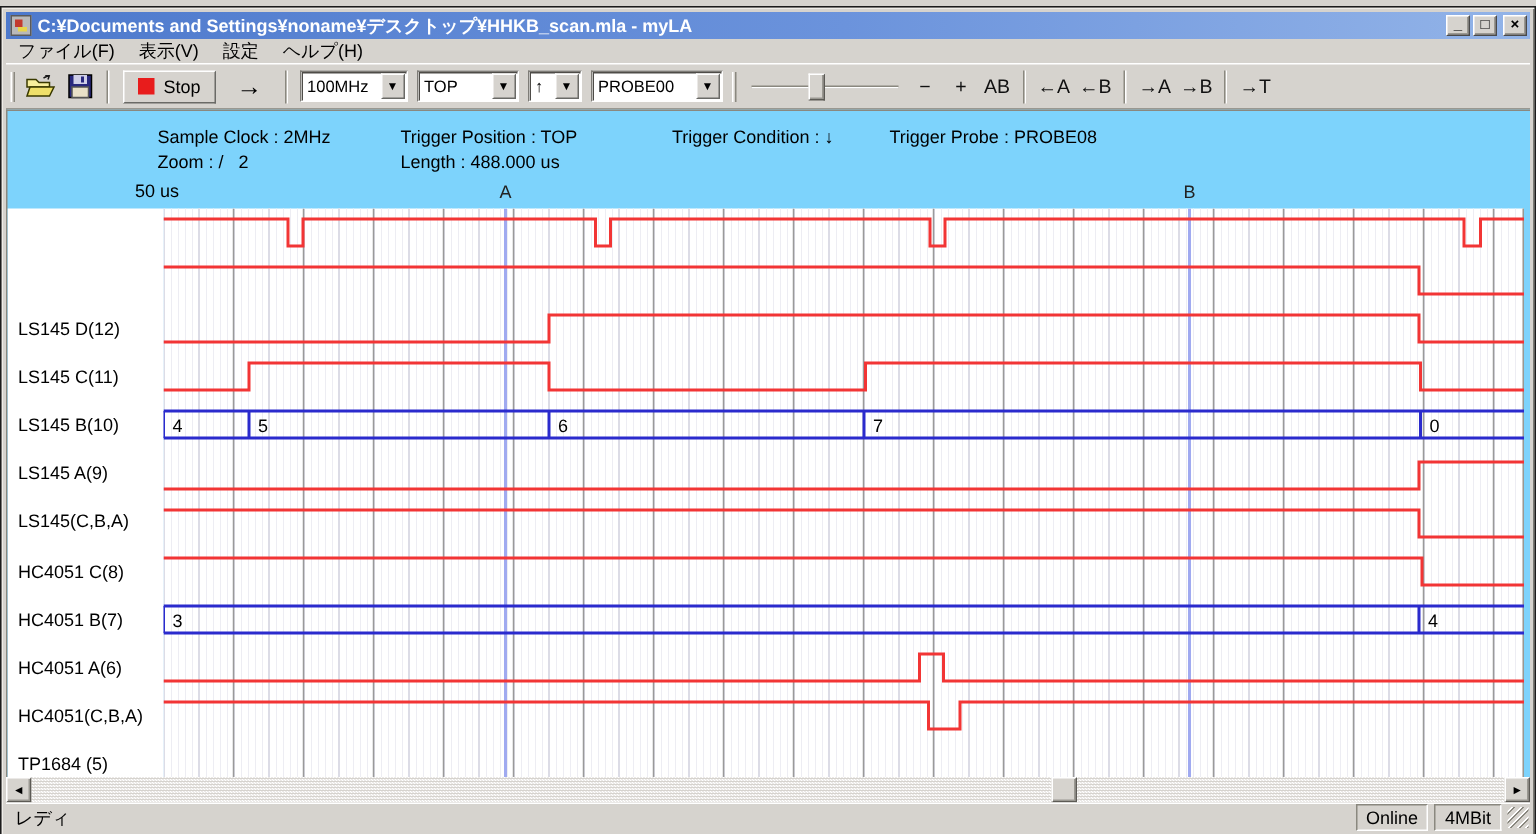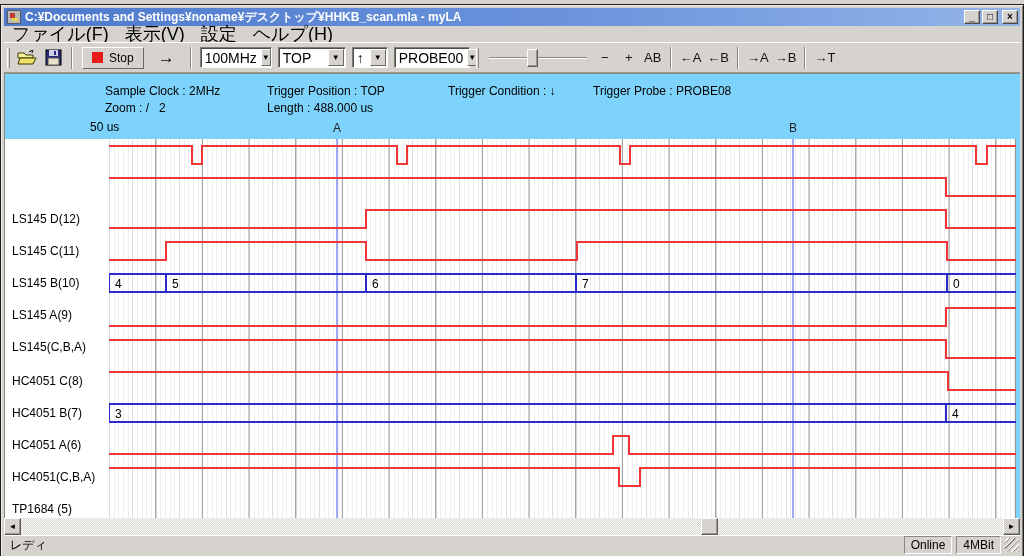--- a/index.html
+++ b/index.html
@@ -18,36 +18,36 @@
   .app-icon::before { content:""; position:absolute; left:2px; top:2px; width:5px; height:5px; background:#c23a2e; }
   .app-icon::after  { content:""; position:absolute; right:2px; bottom:2px; width:6px; height:3px; background:#e8d44a; }
   .title-text { flex:1; font-size:12px; font-weight:bold; white-space:nowrap; overflow:hidden; letter-spacing:0; }
   .winbtn { width:16px; height:14px; margin-left:2px; background:#d6d3ce; border:1px solid;
             border-color:#fff #4a4a4a #4a4a4a #fff; box-shadow:inset -1px -1px 0 #9a9891;
             font-size:10px; line-height:12px; text-align:center; color:#000; font-weight:bold; }
   .winbtn.close { margin-left:4px; }
 
   
   .menubar { position:absolute; left:3px; top:21px; right:3px; height:16px; display:flex; align-items:center; background:#d6d3ce; }
-  .menu-item { padding:1px 8px; font-size:18px; color:#000; }
+  .menu-item { padding:1px 8px; font-size:12px; color:#000; }
 
   
   .toolbar { position:absolute; left:3px; top:37px; right:3px; height:31px; background:#d6d3ce;
              border-top:1px solid #fff; border-bottom:1px solid #9a9891;
              display:flex; align-items:center; }
   .gripper { width:3px; height:20px; margin:0 4px 0 3px; border-left:1px solid #fff; border-right:1px solid #8a887f; }
   .tsep { width:2px; height:22px; margin:0 5px; border-left:1px solid #8a887f; border-right:1px solid #fff; }
   .tool-icon { width:22px; height:20px; margin:0 2px; display:flex; align-items:center; justify-content:center; }
   .stop-btn { height:22px; margin:0 4px; padding:0 9px; display:flex; align-items:center; gap:6px;
               background:#d6d3ce; border:1px solid; border-color:#fff #6a6a66 #6a6a66 #fff; font-size:12px; color:#000; }
   .stop-square { width:11px; height:11px; background:#e81c1c; }
   .run-btn { font-size:17px; font-weight:bold; color:#000; padding:0 10px; }
   .combo { height:21px; background:#fff; border:1px solid; border-color:#7e7c77 #fff #fff #7e7c77;
            box-shadow:inset 1px 1px 0 #4e4c48; display:flex; align-items:center; margin:0 3px; }
-  .combo .val { flex:1; padding:0 4px; font-size:14px; color:#000; white-space:nowrap; }
+  .combo .val { flex:1; padding:0 4px; font-size:11px; color:#000; white-space:nowrap; }
   .combo .drop { width:16px; height:17px; margin-right:1px; background:#d6d3ce; border:1px solid;
                  border-color:#fff #6a6a66 #6a6a66 #fff; font-size:8px; line-height:15px; text-align:center; color:#000; }
   .slider { position:relative; width:98px; height:20px; margin:0 6px; }
   .slider .track { position:absolute; left:0; right:0; top:9px; height:2px; background:#8a887f; border-bottom:1px solid #fff; }
   .slider .thumb { position:absolute; left:38px; top:1px; width:11px; height:18px; background:#d6d3ce;
                    border:1px solid; border-color:#fff #5c5a55 #5c5a55 #fff; box-shadow:inset -1px -1px 0 #9a9891; }
   .tbtn { min-width:24px; padding:0 3px; text-align:center; font-size:13px; color:#111; }
 
   
   .client { position:absolute; left:3px; top:68px; right:3px; bottom:39px; background:#7dd3fc;
@@ -140,21 +140,21 @@
       <span class="drop">▼</span>
     </div>
     <div class="combo" style="width:68px">
       <span class="val">TOP</span>
       <span class="drop">▼</span>
     </div>
     <div class="combo" style="width:36px">
       <span class="val">↑</span>
       <span class="drop">▼</span>
     </div>
-    <div class="combo" style="width:76px">
+    <div class="combo" style="width:88px">
       <span class="val">PROBE00</span>
       <span class="drop">▼</span>
     </div>
 
     <div class="gripper"></div>
 
     <div class="slider">
       <div class="track"></div>
       <div class="thumb"></div>
     </div>

